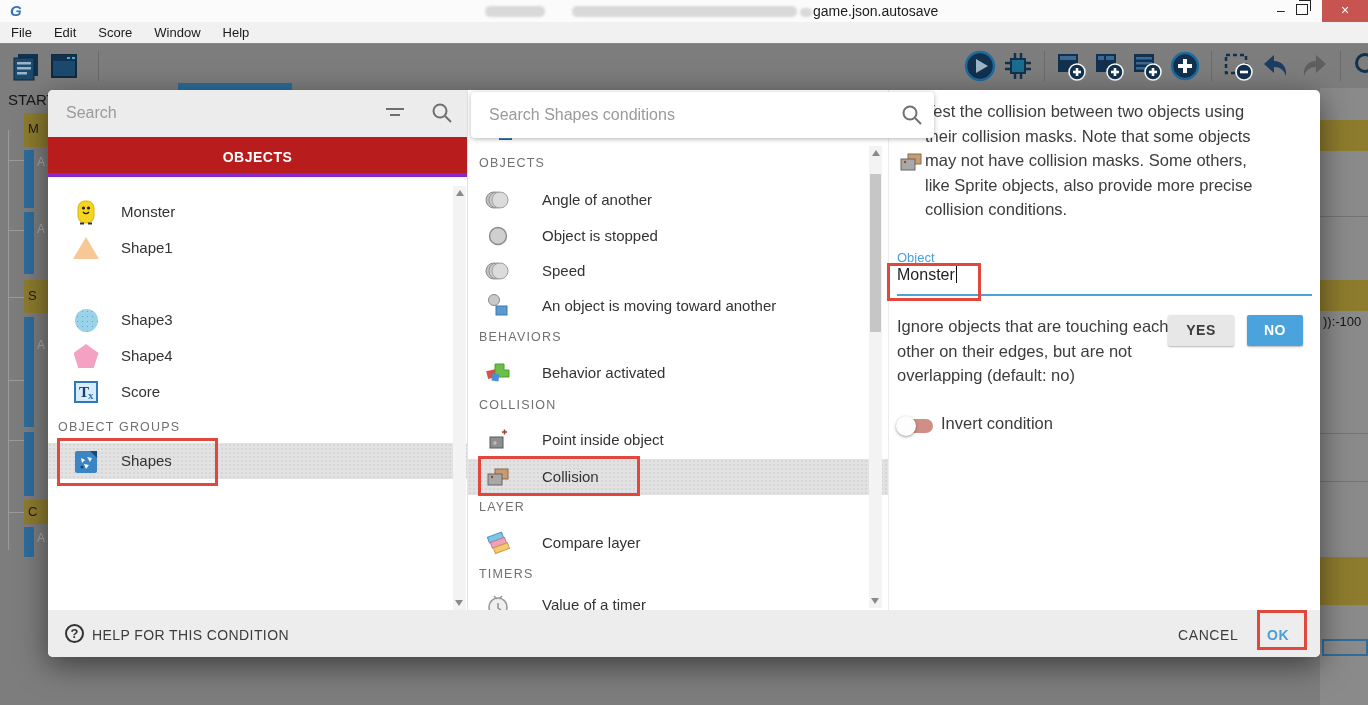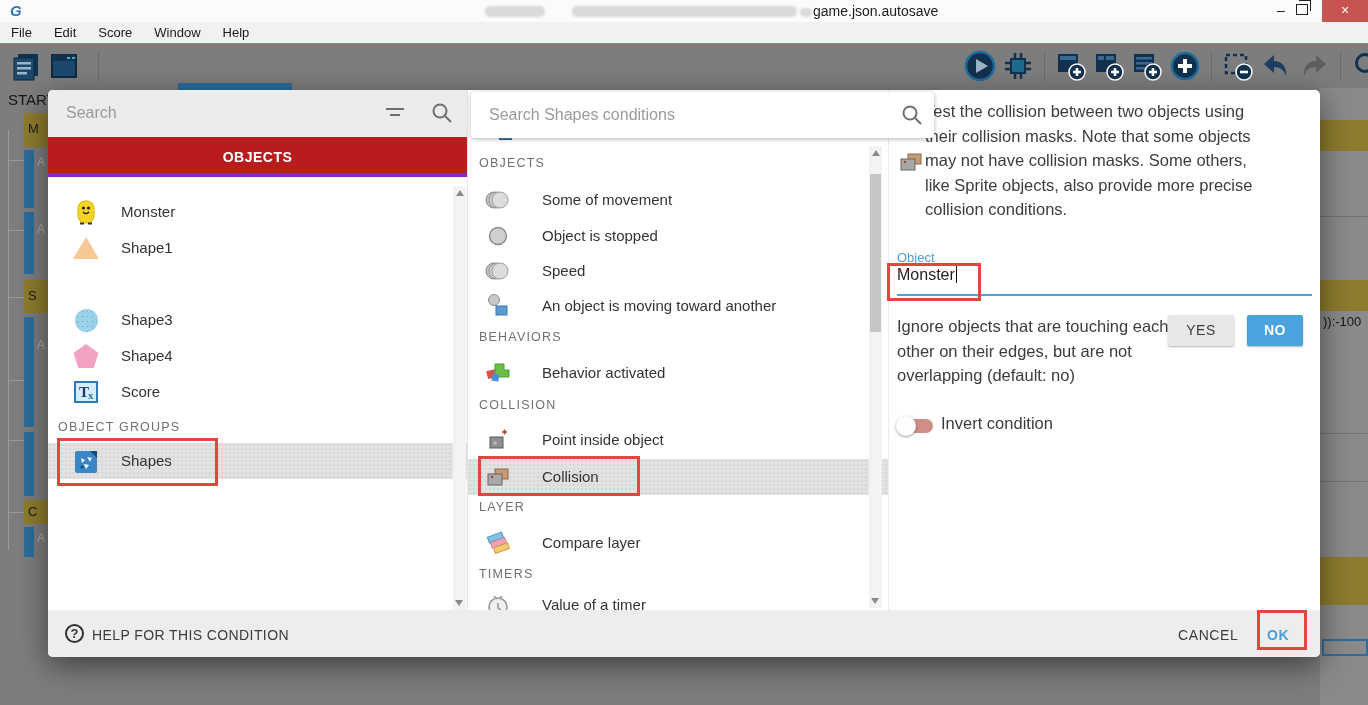--- a/index.html
+++ b/index.html
@@ -68,21 +68,21 @@
 
   
   .rp-divider { position:absolute; left:840px; top:0; width:1px; height:520px; background:#ececec; }
   .desc-ic { position:absolute; left:850px; top:60px; }
   .desc-text { position:absolute; left:877px; top:9px; width:337px; font-size:16.5px; line-height:24.6px; color:#3c3c3c; }
   .obj-label { position:absolute; left:849px; top:160px; font-size:13px; color:#4a9fd8; }
   .obj-value { position:absolute; left:849px; top:176px; font-size:16px; color:#222; }
   .caret { display:inline-block; width:1px; height:17px; background:#111; vertical-align:-3px; margin-left:1px; }
   .obj-underline { position:absolute; left:849px; top:204px; width:415px; height:2px; background:#4aa3dc; }
   .ignore-text { position:absolute; left:849px; top:224px; width:276px; font-size:16.5px; line-height:24.6px; color:#3c3c3c; }
-  .btn-yes { position:absolute; left:1120px; top:225px; width:66px; height:31px; background:#e7e7e7; border-radius:2px; box-shadow:0 1px 2px rgba(0,0,0,.3); font-size:14px; font-weight:normal; color:#3c3c3c; text-align:center; line-height:31px; letter-spacing:.5px; }
+  .btn-yes { position:absolute; left:1120px; top:225px; width:66px; height:31px; background:#e7e7e7; border-radius:2px; box-shadow:0 1px 2px rgba(0,0,0,.3); font-size:14px; font-weight:bold; color:#3c3c3c; text-align:center; line-height:31px; letter-spacing:.5px; }
   .btn-no { position:absolute; left:1199px; top:225px; width:56px; height:31px; background:#4aa3dc; border-radius:2px; box-shadow:0 1px 2px rgba(0,0,0,.3); font-size:14px; font-weight:bold; color:#fff; text-align:center; line-height:31px; letter-spacing:.5px; }
   .toggle { position:absolute; left:851px; top:329px; width:34px; height:14px; background:#cf8f86; border-radius:7px; }
   .toggle .knob { position:absolute; left:-3px; top:-3px; width:20px; height:20px; border-radius:50%; background:#fdfdfd; box-shadow:0 1px 3px rgba(0,0,0,.4); }
   .invert-label { position:absolute; left:893px; top:324px; font-size:16.5px; color:#3c3c3c; }
 
   
   .dfooter { position:absolute; left:0; top:520px; width:1272px; height:47px; background:#ededed; border-radius:0 0 5px 5px; }
   .help-ic { position:absolute; left:17px; top:14px; width:19px; height:19px; border:2px solid #333; border-radius:50%; text-align:center; font-size:13px; font-weight:bold; color:#333; line-height:16px; }
   .help-lbl { position:absolute; left:44px; top:17px; font-size:14px; letter-spacing:.4px; color:#3c3c3c; }
   .cancel-btn { position:absolute; left:1130px; top:17px; font-size:14px; letter-spacing:.6px; color:#3c3c3c; }
@@ -331,21 +331,21 @@
 
   <div class="sec-header" style="left:431px; top:66px;">OBJECTS</div>
   <div class="cond-row" style="top:92px;">
     <span class="ic">
         <svg width="26" height="24" viewBox="0 0 26 24">
           <circle cx="9" cy="12" r="8" fill="#c2c2c2" stroke="#8a8a8a"></circle>
           <circle cx="12" cy="12" r="8" fill="#cfcfcf" stroke="#949494"></circle>
           <circle cx="15" cy="12" r="8" fill="#dcdcdc" stroke="#9e9e9e"></circle>
         </svg>
       </span>
-    <span class="lbl">Some of movement</span>
+    <span class="lbl">Angle of another</span>
   </div>
   <div class="cond-row" style="top:163px;">
     <span class="ic">
         <svg width="26" height="24" viewBox="0 0 26 24">
           <circle cx="9" cy="12" r="8" fill="#c2c2c2" stroke="#8a8a8a"></circle>
           <circle cx="12" cy="12" r="8" fill="#cfcfcf" stroke="#949494"></circle>
           <circle cx="15" cy="12" r="8" fill="#dcdcdc" stroke="#9e9e9e"></circle>
         </svg>
       </span>
     <span class="lbl">Speed</span>

